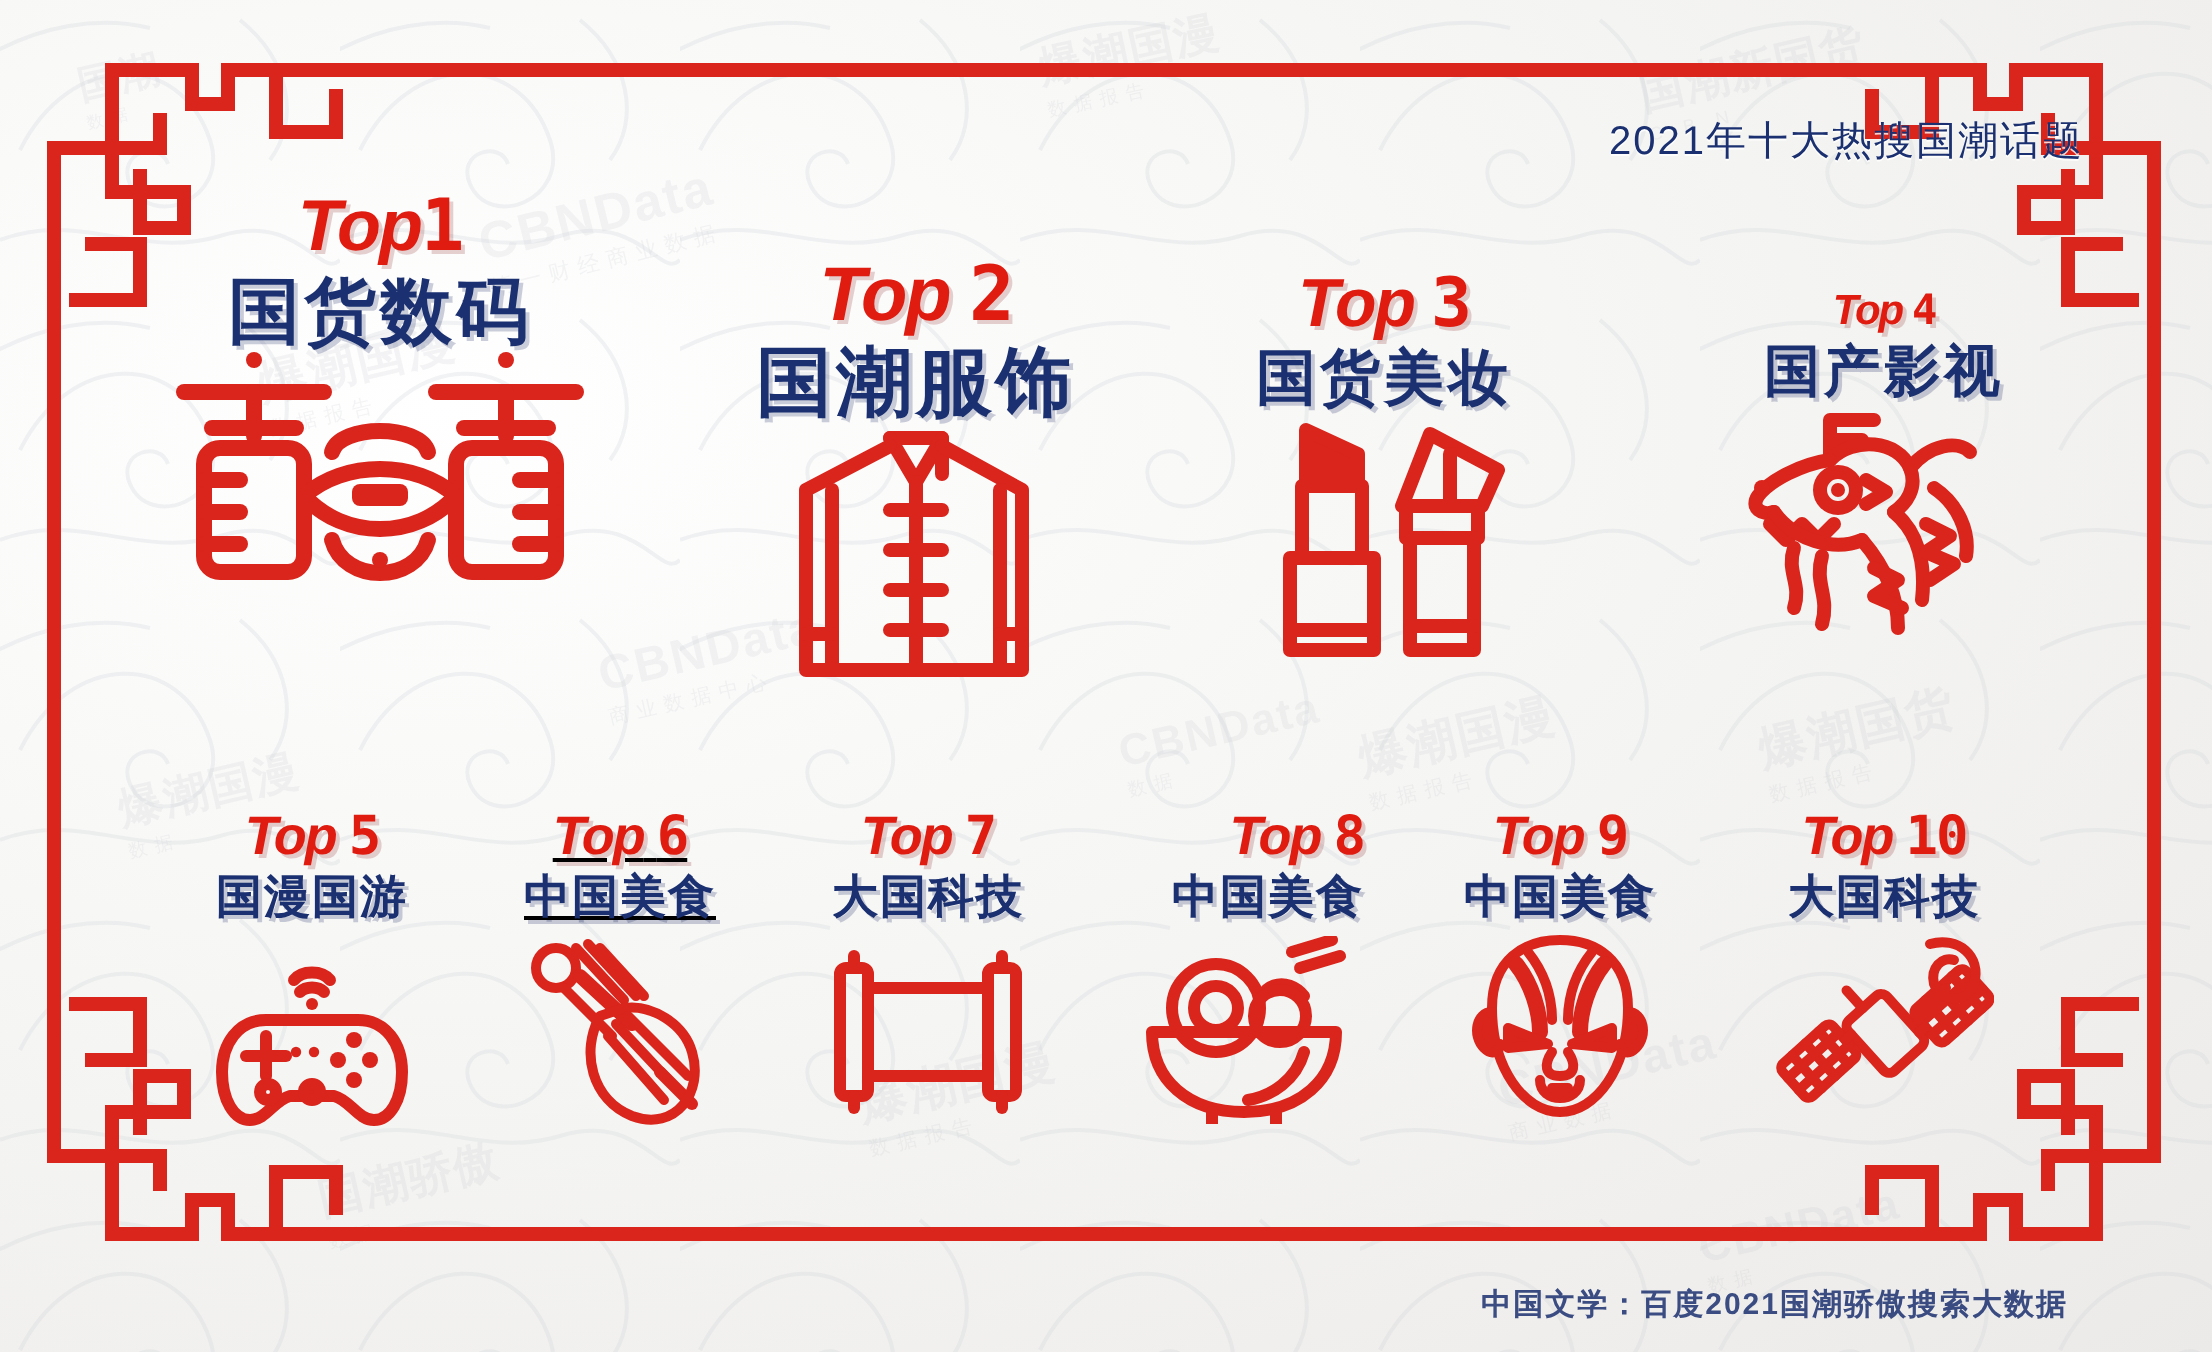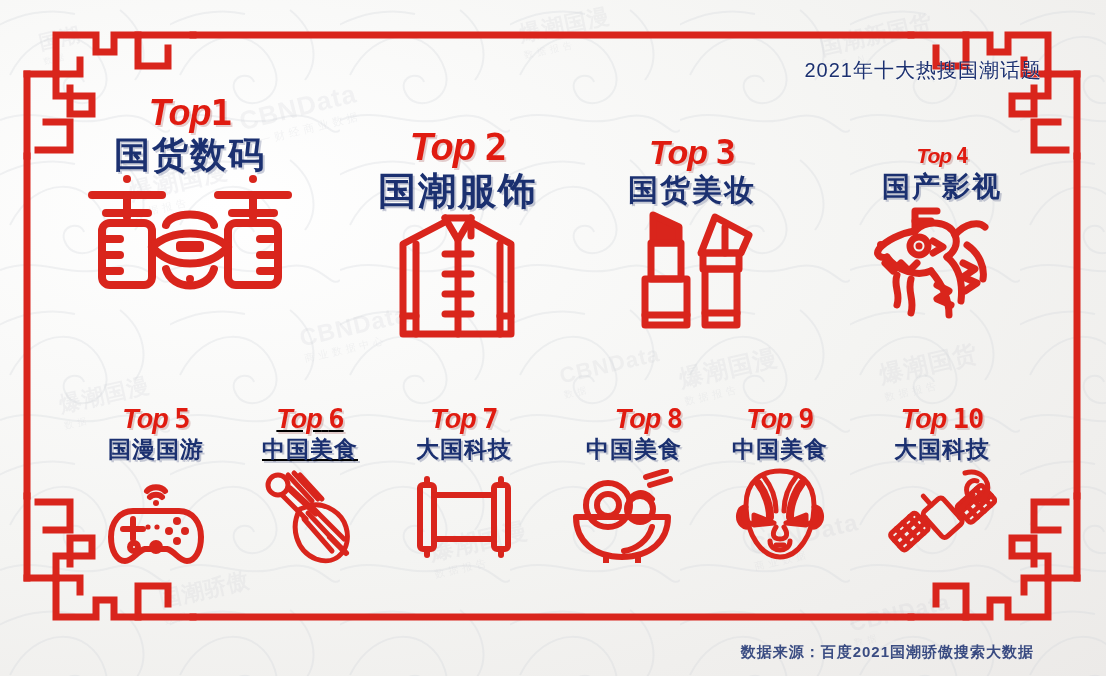--- a/index.html
+++ b/index.html
@@ -395,15 +395,15 @@
           <path d="M55 34 V 22"></path>
           <path d="M38 40 H 42"></path>
             <path d="M68 62 H 72"></path>
         </g>
         <path d="M78 6 C 92 2, 104 12, 100 26 C 96 36, 84 36, 80 26 C 78 18, 84 12, 90 14"></path>
         <path d="M86 28 L 72 44"></path>
       </svg>
     </div>
   </div>
 
-  <div class="source">数据来源：百度2021国潮骄傲搜索大数据</div>
+  <div class="source">中国文学：百度2021国潮骄傲搜索大数据</div>
 
 </div>
 
 </body></html>

